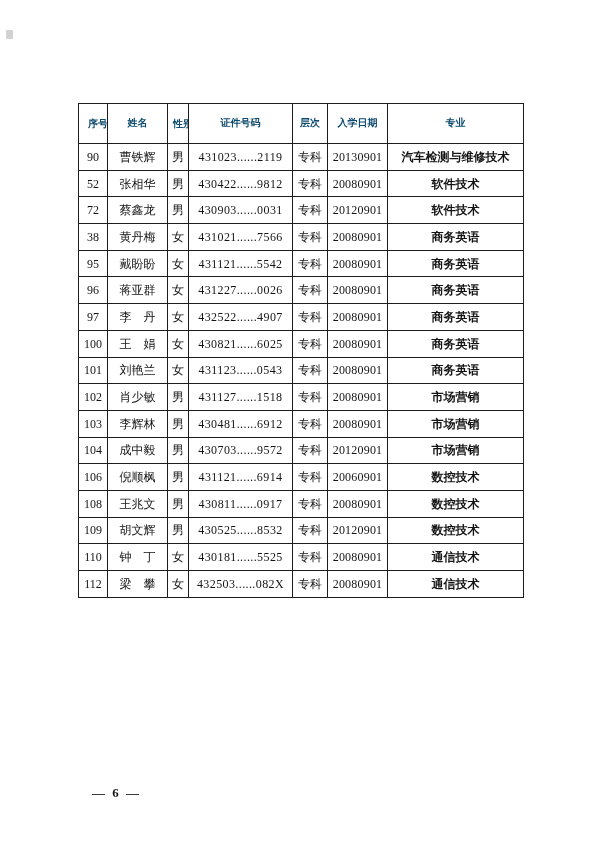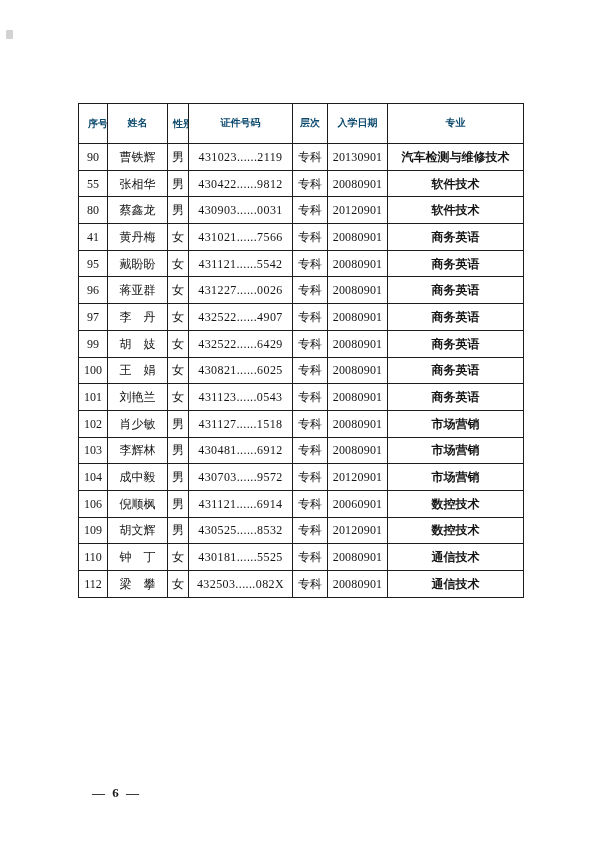--- a/index.html
+++ b/index.html
@@ -72,39 +72,39 @@
       <tr>
     <td class="cell-no">90</td>
     <td class="cell-name">曹铁辉</td>
     <td class="cell-gender">男</td>
     <td class="cell-id">431023......2119</td>
     <td class="cell-level">专科</td>
     <td class="cell-date">20130901</td>
     <td class="cell-major">汽车检测与维修技术</td>
   </tr>
       <tr>
-    <td class="cell-no">55</td>
+    <td class="cell-no">52</td>
     <td class="cell-name">张相华</td>
     <td class="cell-gender">男</td>
     <td class="cell-id">430422......9812</td>
     <td class="cell-level">专科</td>
     <td class="cell-date">20080901</td>
     <td class="cell-major">软件技术</td>
   </tr>
       <tr>
-    <td class="cell-no">80</td>
+    <td class="cell-no">72</td>
     <td class="cell-name">蔡鑫龙</td>
     <td class="cell-gender">男</td>
     <td class="cell-id">430903......0031</td>
     <td class="cell-level">专科</td>
     <td class="cell-date">20120901</td>
     <td class="cell-major">软件技术</td>
   </tr>
       <tr>
-    <td class="cell-no">41</td>
+    <td class="cell-no">38</td>
     <td class="cell-name">黄丹梅</td>
     <td class="cell-gender">女</td>
     <td class="cell-id">431021......7566</td>
     <td class="cell-level">专科</td>
     <td class="cell-date">20080901</td>
     <td class="cell-major">商务英语</td>
   </tr>
       <tr>
     <td class="cell-no">95</td>
     <td class="cell-name">戴盼盼</td>
@@ -126,29 +126,20 @@
       <tr>
     <td class="cell-no">97</td>
     <td class="cell-name">李　丹</td>
     <td class="cell-gender">女</td>
     <td class="cell-id">432522......4907</td>
     <td class="cell-level">专科</td>
     <td class="cell-date">20080901</td>
     <td class="cell-major">商务英语</td>
   </tr>
       <tr>
-    <td class="cell-no">99</td>
-    <td class="cell-name">胡　妓</td>
-    <td class="cell-gender">女</td>
-    <td class="cell-id">432522......6429</td>
-    <td class="cell-level">专科</td>
-    <td class="cell-date">20080901</td>
-    <td class="cell-major">商务英语</td>
-  </tr>
-      <tr>
     <td class="cell-no">100</td>
     <td class="cell-name">王　娟</td>
     <td class="cell-gender">女</td>
     <td class="cell-id">430821......6025</td>
     <td class="cell-level">专科</td>
     <td class="cell-date">20080901</td>
     <td class="cell-major">商务英语</td>
   </tr>
       <tr>
     <td class="cell-no">101</td>
@@ -189,20 +180,29 @@
       <tr>
     <td class="cell-no">106</td>
     <td class="cell-name">倪顺枫</td>
     <td class="cell-gender">男</td>
     <td class="cell-id">431121......6914</td>
     <td class="cell-level">专科</td>
     <td class="cell-date">20060901</td>
     <td class="cell-major">数控技术</td>
   </tr>
       <tr>
+    <td class="cell-no">108</td>
+    <td class="cell-name">王兆文</td>
+    <td class="cell-gender">男</td>
+    <td class="cell-id">430811......0917</td>
+    <td class="cell-level">专科</td>
+    <td class="cell-date">20080901</td>
+    <td class="cell-major">数控技术</td>
+  </tr>
+      <tr>
     <td class="cell-no">109</td>
     <td class="cell-name">胡文辉</td>
     <td class="cell-gender">男</td>
     <td class="cell-id">430525......8532</td>
     <td class="cell-level">专科</td>
     <td class="cell-date">20120901</td>
     <td class="cell-major">数控技术</td>
   </tr>
       <tr>
     <td class="cell-no">110</td>

